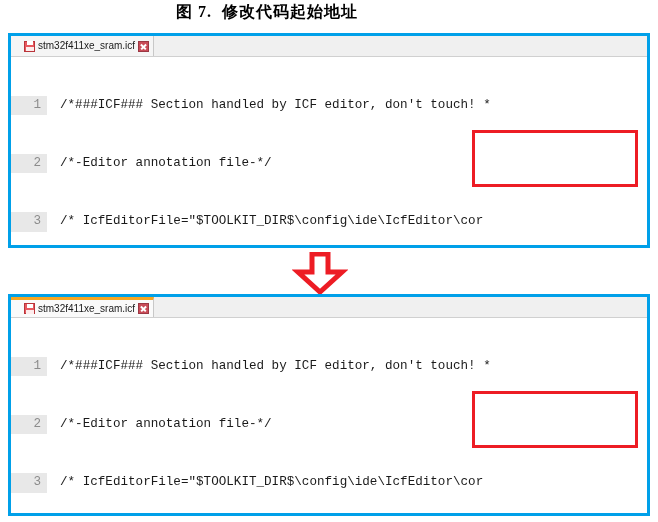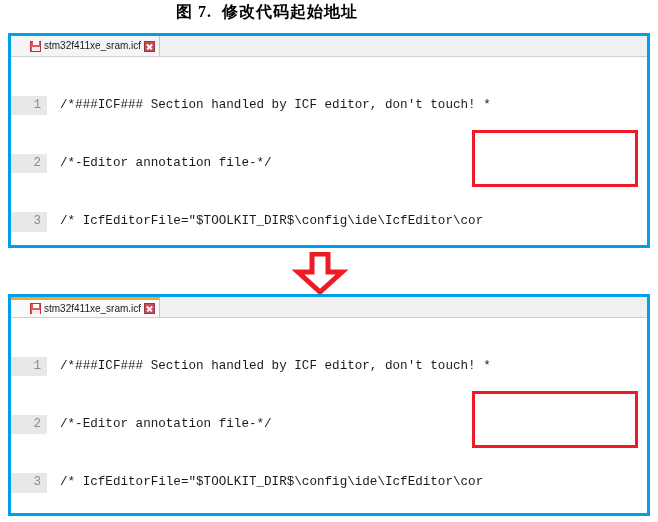--- a/index.html
+++ b/index.html
@@ -43,21 +43,21 @@
     height:20px;
     background:#F0F0F0;
     border-bottom:1px solid #D0D0D0;
     display:flex;
     align-items:stretch;
   }
   .tab{
     display:flex;
     align-items:center;
     gap:3px;
-    padding:0 4px 0 19px;
+    padding:0 4px 0 13px;
     background:#F5F5F5;
     border-right:1px solid #C8C8C8;
     position:relative;
     box-sizing:border-box;
   }
   .tab.active-accent{ border-top:3px solid #F5A623; background:#FAFAFA; }
   .tab-label{
     font-family:"Liberation Sans", sans-serif;
     font-size:10px;
     color:#1a1a1a;

